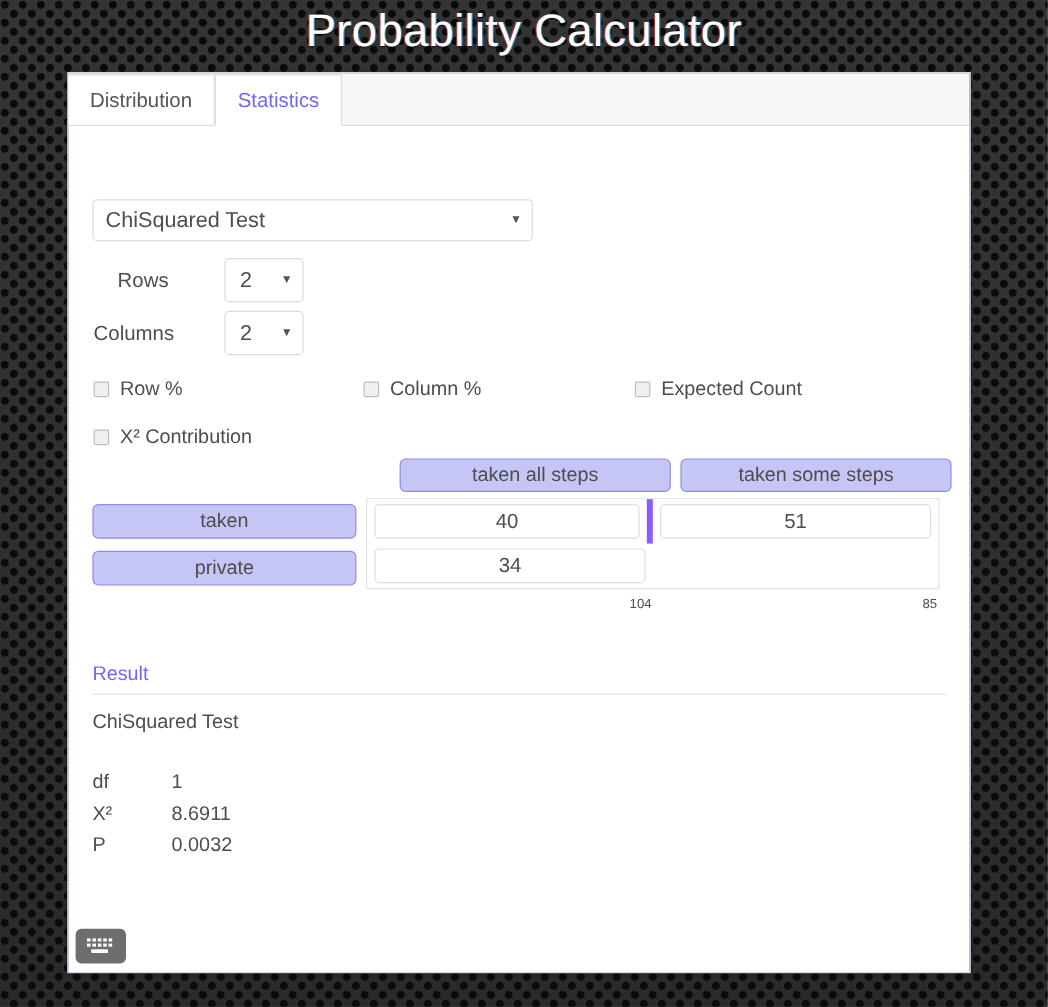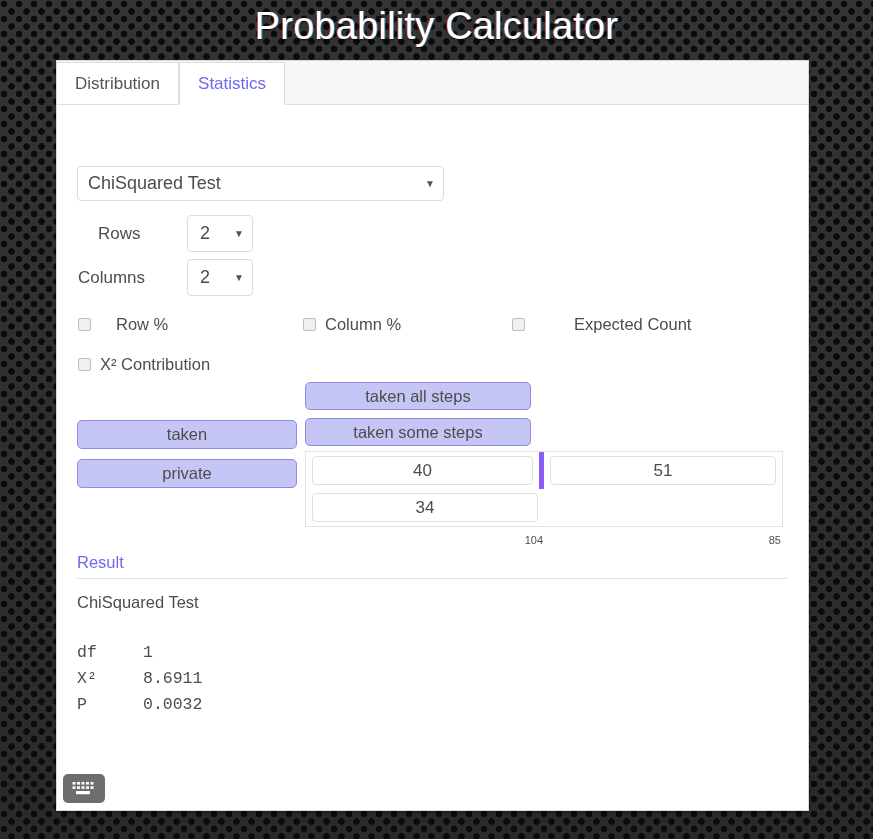--- a/index.html
+++ b/index.html
@@ -144,23 +144,23 @@
   .cbx {
     width: 13px; height: 13px;
     border: 1px solid #bdbdbd;
     border-radius: 2px;
     background: #f0f0f0;
     margin-right: 9px;
     flex: none;
   }
   .cbx-label { font-size: 16.5px; color: #4d4d4d; white-space: nowrap; }
 
-  #cbx-rowpct  { left: 21px;  top: 210px; gap: 16px; }
+  #cbx-rowpct  { left: 21px;  top: 210px; }
   #cbx-colpct  { left: 246px; top: 210px; }
-  #cbx-expect  { left: 455px; top: 210px; gap: 40px; }
+  #cbx-expect  { left: 472px; top: 210px; }
   #cbx-contrib { left: 21px;  top: 250px; }
 
   
   .xtab { position: absolute; left: 20px; top: 277px; }
 
   .xtab-grid { display: flex; }
   .rowlabels-col { width: 228px; flex: none; }
   .datacols { flex: none; }
 
   .hdr-spacer { height: 36px; }
@@ -173,21 +173,21 @@
     font-size: 16.5px;
     text-align: center;
     line-height: 1;
     display: flex;
     align-items: center;
     justify-content: center;
     cursor: pointer;
     white-space: nowrap;
   }
 
-  .colhdr-row { display: flex; gap: 8px; margin-left: 0; margin-bottom: 5px; flex-direction: column; }
+  .colhdr-row { display: flex; gap: 8px; margin-left: 28px; margin-bottom: 5px; }
   .colhdr { width: 226px; height: 28px; }
 
   .rowlabel-cell { height: 33px; display: flex; align-items: center; margin-bottom: 6px; padding-right: 8px; }
   .rowlabel { width: 100%; height: 29px; }
 
   .cells-wrap {
     border: 1px solid #e3e3e3;
     background: #ffffff;
     display: inline-block;
   }
@@ -227,21 +227,21 @@
     color: #6f68ee;
     padding-bottom: 6px;
   }
   .result-divider { height: 1px; background: #e2e2e2; width: 100%; }
   .result-subtitle {
     font-size: 16.5px;
     color: #4d4d4d;
     padding-top: 14px;
   }
   .result-table { margin-top: 27px; }
-  .result-line { display: flex; height: 26px; align-items: center; font-family: Liberation Mono, monospace; }
+  .result-line { display: flex; height: 26px; align-items: center; }
   .res-key { width: 66px; font-size: 16.5px; color: #4d4d4d; }
   .res-val { font-size: 16.5px; color: #4d4d4d; }
 
   
   .kb-btn {
     position: absolute;
     left: 6px;
     bottom: 7px;
     width: 42px;
     height: 29px;

